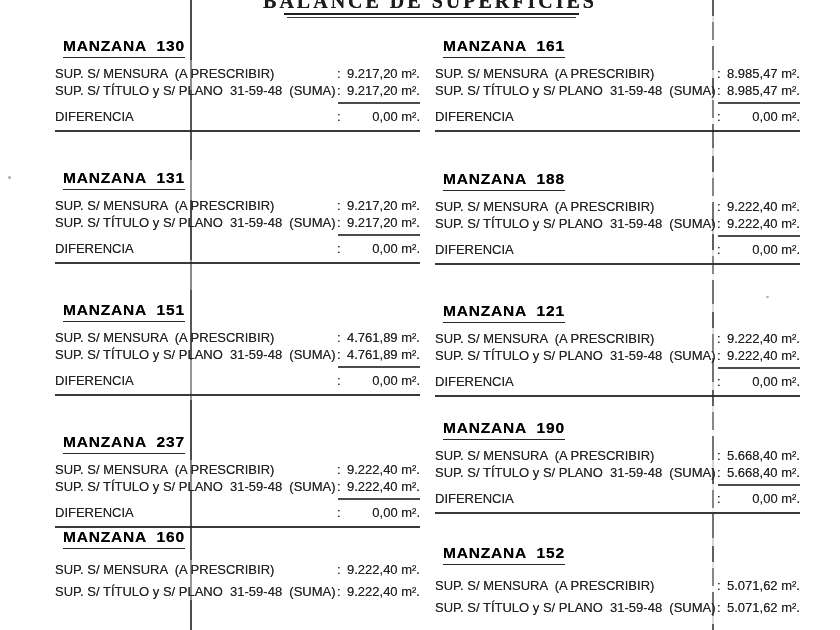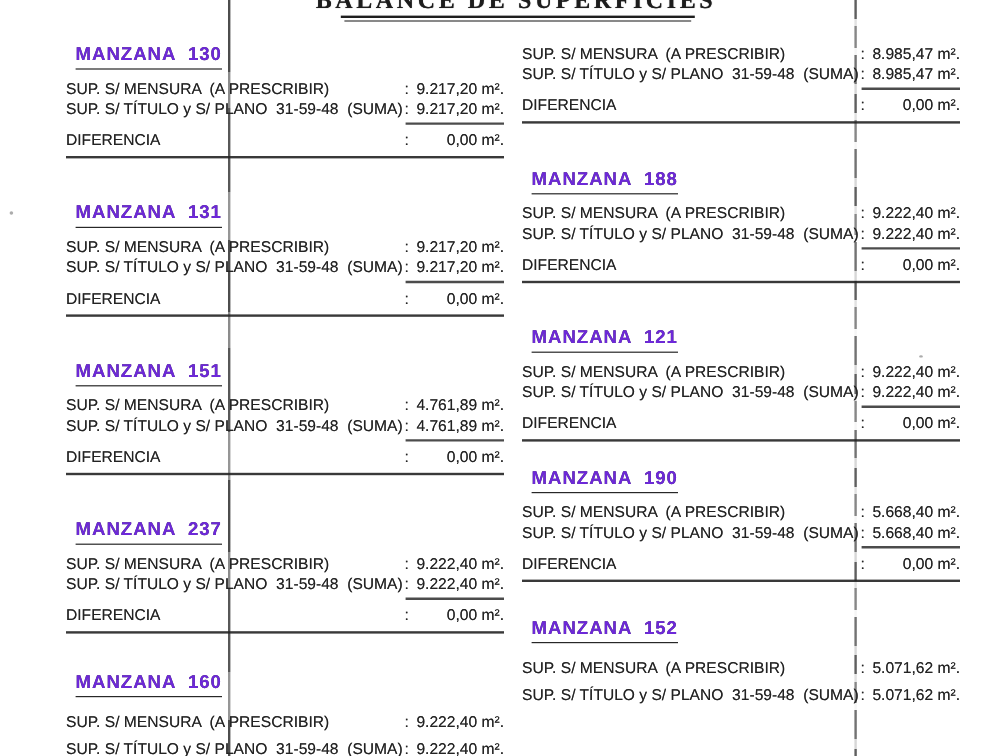--- a/index.html
+++ b/index.html
@@ -45,31 +45,31 @@
   .col { position:absolute; top:0; width:365px; }
   .col-left  { left:55px;  }
   .col-right { left:435px; }
 
   .block { position:relative; }
   
   .col-left  .block:nth-child(1){ margin-top:37px; }
   .col-left  .block:nth-child(2){ margin-top:37px; }
   .col-left  .block:nth-child(3){ margin-top:37px; }
   .col-left  .block:nth-child(4){ margin-top:37px; }
-  .col-left  .block:nth-child(5){ margin-top:32px; }
+  .col-left  .block:nth-child(5){ }
   .col-right .block:nth-child(1){ margin-top:37px; }
   .col-right .block:nth-child(2){ margin-top:38px; }
   .col-right .block:nth-child(3){ margin-top:37px; }
   .col-right .block:nth-child(4){ margin-top:22px; }
   .col-right .block:nth-child(5){ margin-top:30px; }
 
   .blk-title {
     margin:0 0 0 8px; display:inline-block;
     font-size:15.5px; font-weight:bold; letter-spacing:.8px; white-space:pre;
-    color:#6d28d9; text-shadow:0 0 .5px rgba(30,30,30,.85);
+    color:#000000; text-shadow:0 0 .5px rgba(30,30,30,.85);
     border-bottom:1.6px solid #272727; padding-bottom:2px;
   }
   .row { display:flex; align-items:baseline; margin-top:8px; font-size:13px; line-height:15px;
          text-shadow:0 0 .5px rgba(40,40,40,.7); }
   .row.titulo { margin-top:2px; }
   .row.dif    { margin-top:5px; }
   .lbl   { white-space:pre; width:282px; flex:0 0 auto; }
   .colon { flex:0 0 10px; text-align:left; }
   .val   { flex:1 1 auto; text-align:right; white-space:pre; }
 
@@ -192,20 +192,21 @@
       <span class="colon">:</span>
       <span class="val">9.222,40 m².</span>
     </div>
     
     
     
   </section>
 </div>
   <div class="col col-right" id="col-right">
   <section class="block">
+    <h2 class="blk-title">MANZANA  161</h2>
     <div class="row mensura">
       <span class="lbl">SUP. S/ MENSURA  (A PRESCRIBIR)</span>
       <span class="colon">:</span>
       <span class="val">8.985,47 m².</span>
     </div>
     <div class="row titulo">
       <span class="lbl">SUP. S/ TÍTULO y S/ PLANO  31-59-48  (SUMA)</span>
       <span class="colon">:</span>
       <span class="val">8.985,47 m².</span>
     </div>

